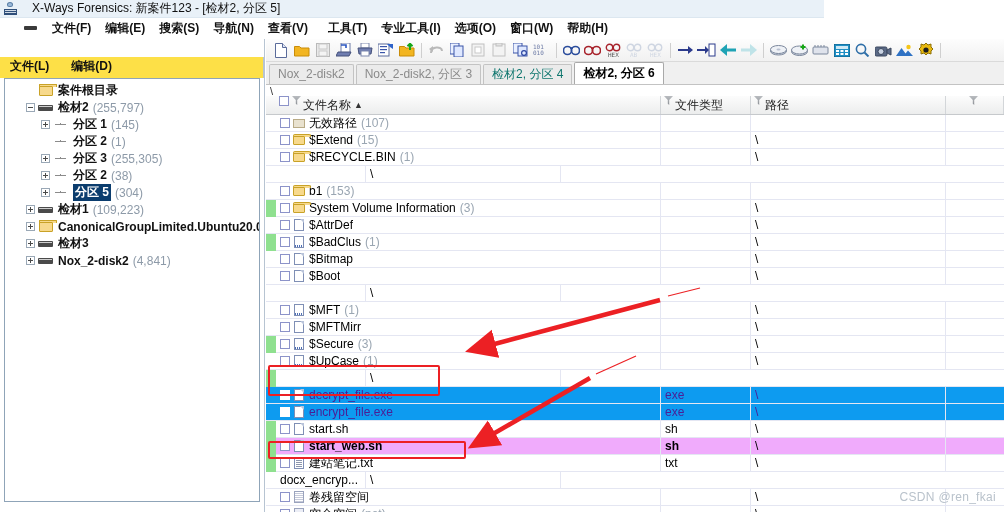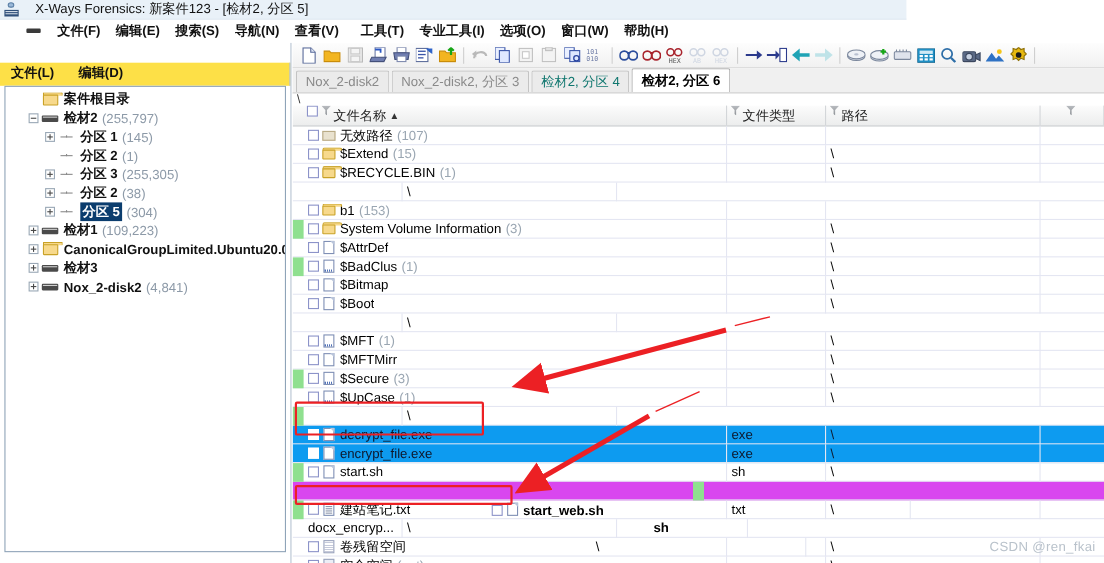--- a/index.html
+++ b/index.html
@@ -109,22 +109,22 @@
       display:flex;padding-left:3px;overflow:hidden;white-space:nowrap;}
   .chk{width:10px;height:10px;border:1px solid #8c93c9;background:#fff;box-sizing:border-box;flex:none;margin-right:3px;}
   .funnel{width:9px;height:9px;flex:none;margin-right:2px;
     background:linear-gradient(#b9bcc0,#8d9196);
     clip-path:polygon(0 0,100% 0,58% 45%,58% 100%,42% 85%,42% 45%);}
   .sortarrow{margin-left:3px;font-size:9px;color:#333;}
 
   .rows{position:relative;}
   .row{height:17px;display:flex;align-items:center;font-size:12px;box-sizing:border-box;
        border-bottom:1px solid #e4e6f2;}
-  .row.alt{background:#d946ef;flex-direction:column;}
-  .row.sel{background:#0d9bf0;color:#0f172a;justify-content:flex-end;}
+  .row.alt{background:#f0abfc;}
+  .row.sel{background:#0d9bf0;color:#4c1d95;justify-content:flex-end;}
   .c-state{width:10px;height:17px;flex:none;box-sizing:border-box;}
   .c-state.green{background:#8fe08f;}
   .c-name{width:385px;flex:none;display:flex;align-items:center;overflow:hidden;white-space:nowrap;box-sizing:border-box;padding-left:4px;border-right:1px solid #e4e6f2;height:17px;}
   .c-type{width:90px;flex:none;overflow:hidden;white-space:nowrap;box-sizing:border-box;padding-left:4px;border-right:1px solid #e4e6f2;height:17px;line-height:17px;}
   .c-path{width:195px;flex:none;overflow:hidden;white-space:nowrap;box-sizing:border-box;padding-left:4px;border-right:1px solid #e4e6f2;height:17px;line-height:17px;}
   .c-x{flex:1;height:17px;box-sizing:border-box;}
   .rchk{width:10px;height:10px;border:1px solid #8c93c9;background:#fff;box-sizing:border-box;flex:none;margin-right:3px;}
   .row.sel .rchk{border-color:#fff;background:#fff;}
   .fname{overflow:hidden;white-space:nowrap;}
   .fcnt{color:#9aa6b2;margin-left:4px;text-align:right;}

